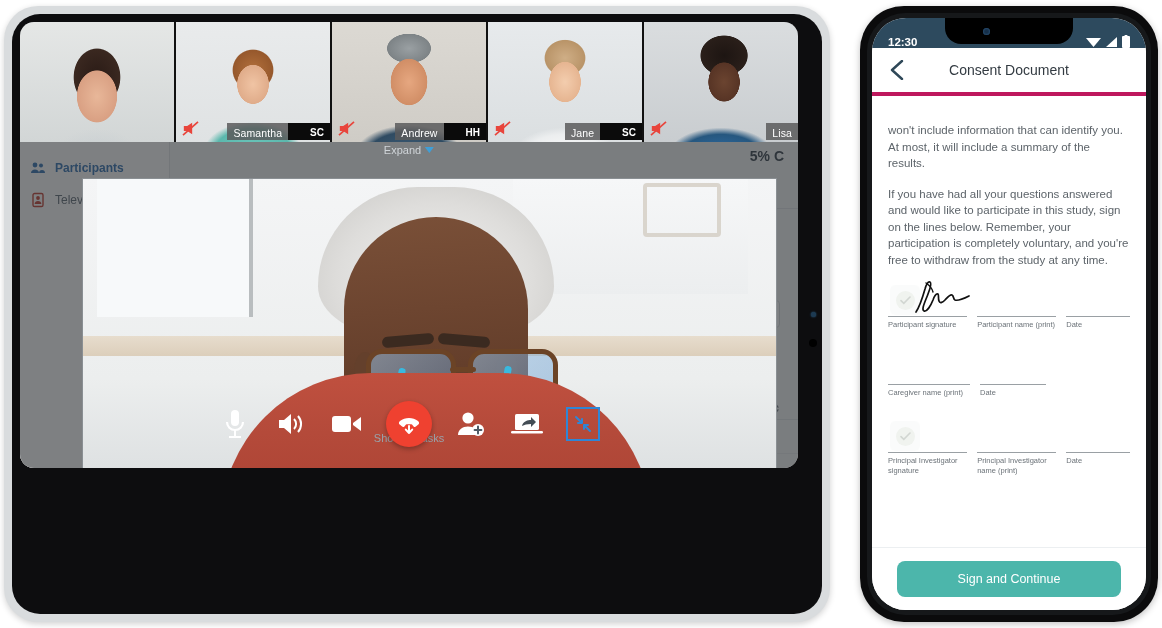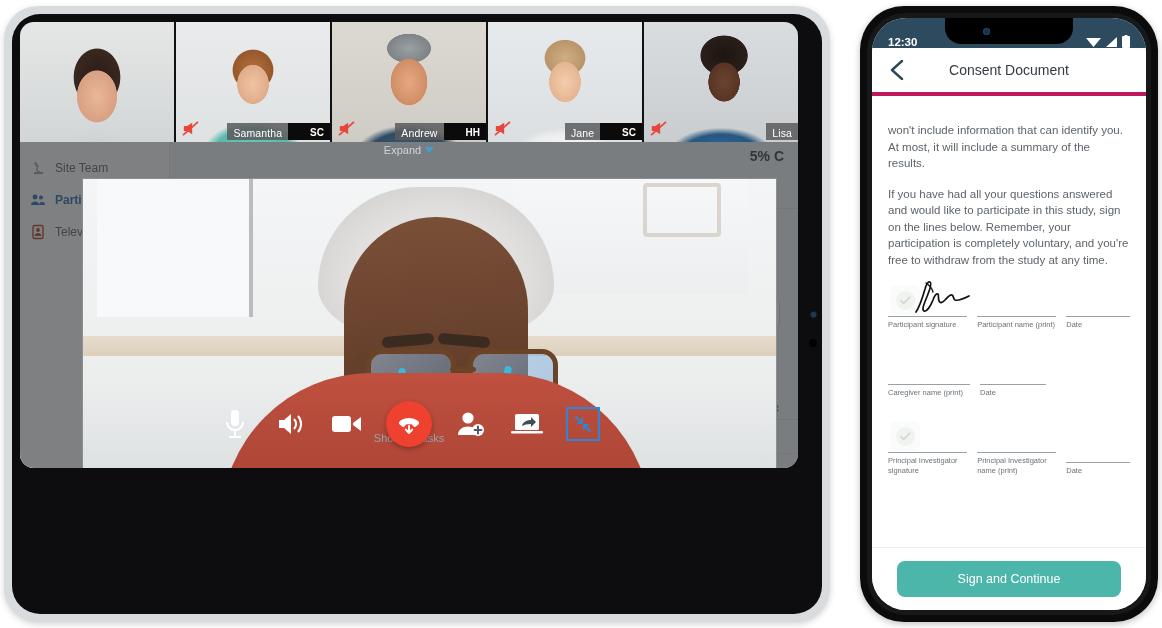--- a/index.html
+++ b/index.html
@@ -249,21 +249,21 @@
   .nav{
     height:44px;display:flex;align-items:center;position:relative;
     border-bottom:4px solid #be185d;background:#fff;
   }
   .backbtn{position:absolute;left:12px;top:50%;transform:translateY(-50%);
            width:26px;height:26px;display:flex;align-items:center;justify-content:center;}
   .navtitle{flex:1;text-align:center;font-size:14px;color:#333b42;}
   .docbody{padding:14px 16px 0 16px;}
   .para{font-size:11.5px;line-height:16.5px;color:#5d646a;margin:12px 0 14px 0;}
   .sigblock{margin-top:14px;}
-  .sigrow{display:flex;gap:10px;margin-bottom:20px;align-items:flex-end;}
+  .sigrow{display:flex;gap:10px;margin-bottom:20px;}
   .sigcol{position:relative;}
   .sigcol.c1{width:82px;} .sigcol.c2{width:82px;} .sigcol.c3{width:66px;}
   .sigpad{height:34px;position:relative;}
   .chip{
     position:absolute;left:2px;bottom:1px;width:30px;height:30px;border-radius:5px;
     background:#f4f7f6;display:flex;align-items:center;justify-content:center;
   }
   .chip.sel{border:2px solid #3fb5a8;background:#fff;}
   .chip .dot{width:19px;height:19px;border-radius:50%;background:#d8e0d6;
              display:flex;align-items:center;justify-content:center;}
@@ -337,28 +337,20 @@
             <line x1="1" y1="17" x2="19" y2="1" stroke="#e8453c" stroke-width="2"></line>
           </svg>
           <div class="pname">
             <div class="nm">Lisa</div>
           </div>
         </div>
       </div>
 
       <div class="appbg">
         <div class="app-sidebar">
-          <div class="sb-item">
-            <svg class="sb-ic" viewBox="0 0 16 16">
-              <path d="M6 2l3 5-2 1-3-5z" fill="#9aa3ab"></path>
-              <rect x="4" y="12" width="9" height="2" fill="#9aa3ab"></rect>
-              <path d="M7 8a3 3 0 003 4" stroke="#9aa3ab" stroke-width="1.4" fill="none"></path>
-            </svg>
-            <span>Site Team</span>
-          </div>
           <div class="sb-item active">
             <svg class="sb-ic" viewBox="0 0 16 16">
               <circle cx="5" cy="5" r="2.4" fill="#2b6cb0"></circle>
               <circle cx="11" cy="5.6" r="2" fill="#2b6cb0"></circle>
               <path d="M1 13c0-2.2 1.8-3.6 4-3.6S9 10.8 9 13z" fill="#2b6cb0"></path>
               <path d="M9 13c0-1.9 1.2-3 3-3s3 1.1 3 3z" fill="#2b6cb0"></path>
             </svg>
             <span>Participants</span>
           </div>
           <div class="sb-item">

